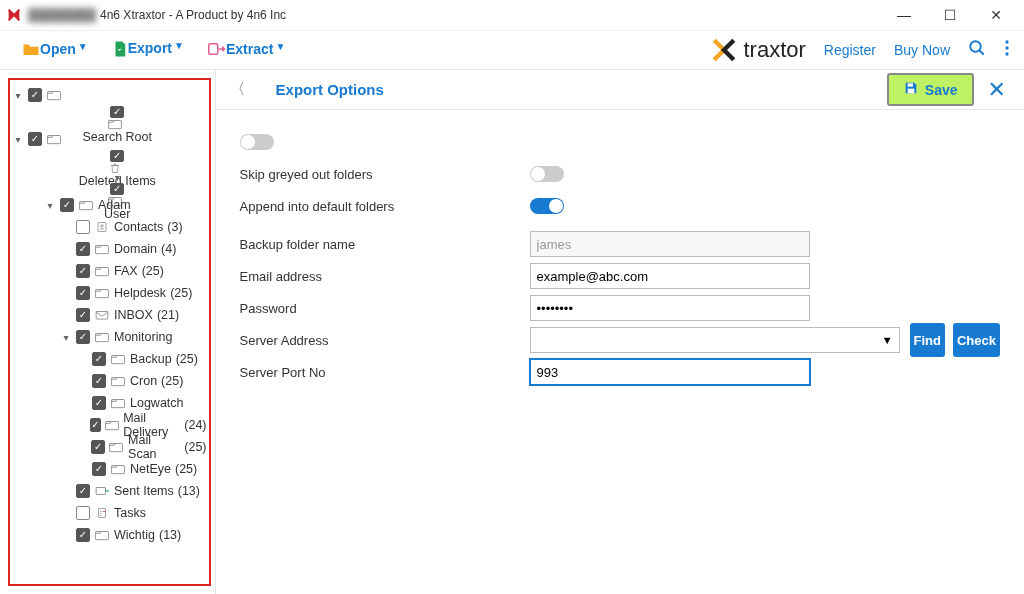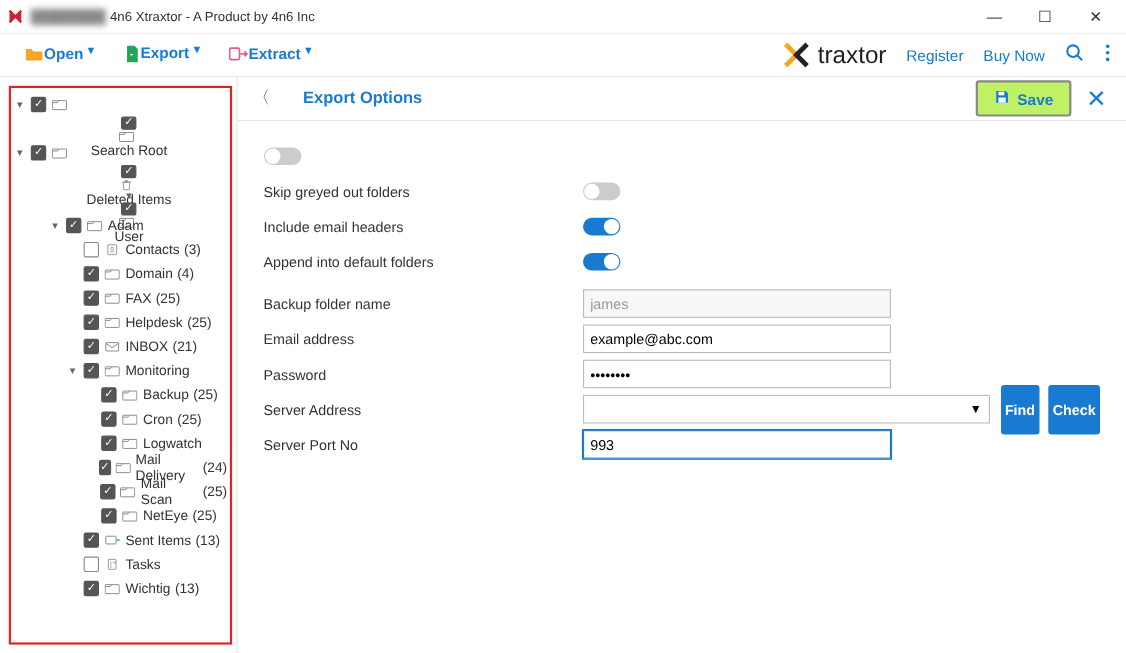--- a/index.html
+++ b/index.html
@@ -68,21 +68,21 @@
   .toggle .knob { width: 14px; height: 14px; border-radius: 7px; position: absolute; top: 1px; }
   .toggle.off { background: #ccc; }
   .toggle.off .knob { left: 1px; background: #fff; }
   .toggle.on { background: #187bd1; }
   .toggle.on .knob { right: 1px; background: #fff; }
   .text-input { width: 280px; height: 26px; border: 1px solid #bbb; padding: 0 6px; font-size: 13px; }
   .text-input.readonly { background: #f7f7f7; color: #999; }
   .text-input.focus { border-color: #187bd1; outline: 1px solid #187bd1; }
   .select { width: 370px; height: 26px; border: 1px solid #bbb; display: flex; align-items: center; justify-content: flex-end; padding: 0 6px; font-size: 12px; }
   .select .dd { color: #000; font-size: 11px; }
-  .btn { height: 45px; padding: 0 4px; background: #187bd1; color: #fff; font-weight: 600; font-size: 13px; border: none; border-radius: 3px; cursor: pointer; }
+  .btn { height: 34px; padding: 0 4px; background: #187bd1; color: #fff; font-weight: 600; font-size: 13px; border: none; border-radius: 3px; cursor: pointer; }
   .btn + .btn { margin-left: 8px; }
   .btn-group { margin-left: 10px; display: flex; }
   .spacer { height: 6px; }
 </style>
 </head>
 <body>
 
 <div class="titlebar">
   <span class="app-icon">
     <svg viewBox="0 0 24 24">
@@ -479,26 +479,20 @@
             <div class="knob"></div>
           </div>
       </div>
       <div class="form-row">
         <span class="flabel">Skip greyed out folders</span>
         <div class="toggle off">
             <div class="knob"></div>
           </div>
       </div>
       <div class="form-row">
-        <span class="flabel">Include email headers</span>
-        <div class="toggle on">
-            <div class="knob"></div>
-          </div>
-      </div>
-      <div class="form-row">
         <span class="flabel">Append into default folders</span>
         <div class="toggle on">
             <div class="knob"></div>
           </div>
       </div>
 
       <div class="spacer"></div>
 
       <div class="form-row">
         <span class="flabel">Backup folder name</span>

